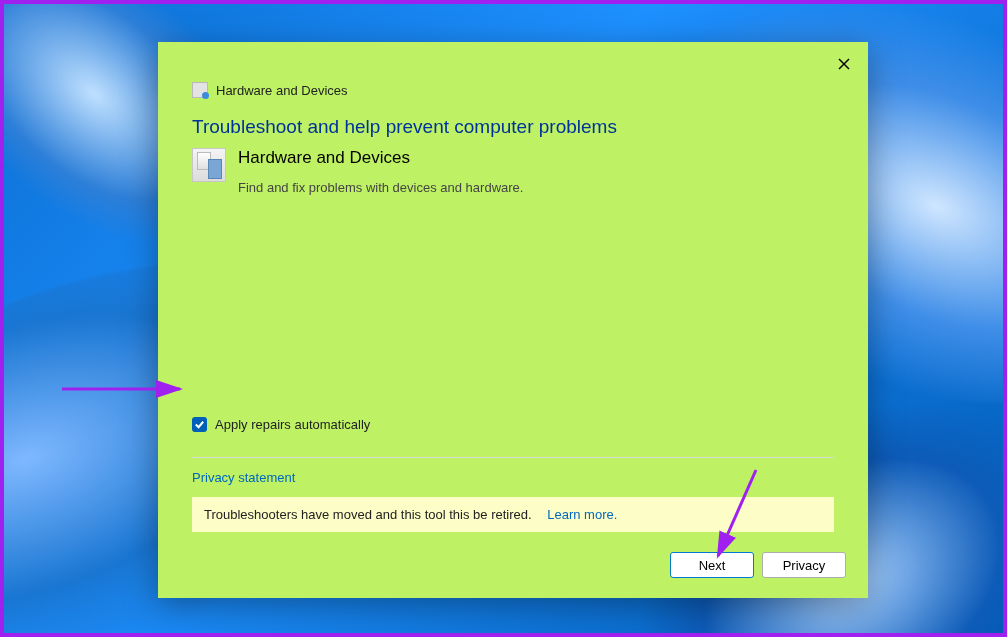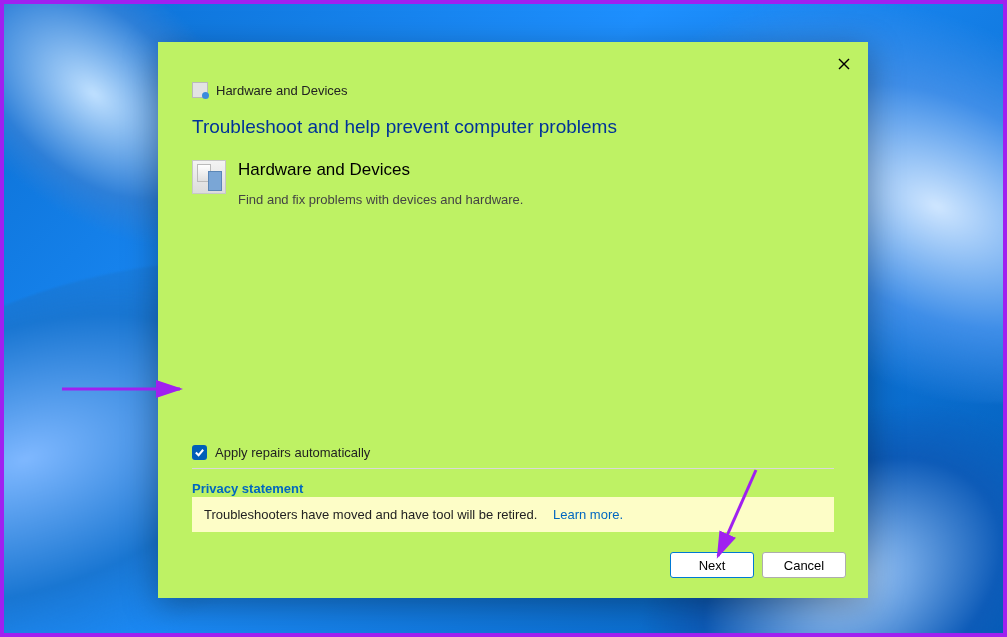--- a/index.html
+++ b/index.html
@@ -41,44 +41,44 @@
              font-size: 15px; cursor: default; }
 
     .header-row { display: flex; align-items: center; gap: 8px; padding: 4px 34px 18px; }
     .ts-small-icon { width: 16px; height: 16px; background: #e3e3e3; border: 1px solid #bababa;
                      position: relative; }
     .ts-small-icon::after { content:""; position:absolute; right:-2px; bottom:-2px;
       width:7px; height:7px; background:#3a8bdc; border-radius:50%; }
     .header-text { font-size: 13px; color: #222; }
 
     .content { flex: 1; padding: 0 34px; display: flex; flex-direction: column; }
-    .big-title { font-size: 19px; color: #003399; font-weight: 400; margin-bottom: 22px; }
+    .big-title { font-size: 19px; color: #003399; font-weight: 400; margin-bottom: 10px; }
 
     .device-row { display: flex; gap: 12px; align-items: flex-start; }
     .device-icon { width: 34px; height: 34px; background: linear-gradient(#f4f4f4,#dcdcdc);
                    border: 1px solid #c7c7c7; position: relative; }
     .device-icon::before { content:""; position:absolute; left:4px; top:3px; width:12px; height:16px;
       background: linear-gradient(#fff,#e0e0e0); border:1px solid #bbb; }
     .device-icon::after { content:""; position:absolute; right:3px; bottom:2px; width:12px; height:18px;
       background:#7aa6d6; border:1px solid #5a86b6; }
     .device-title { font-size: 17px; color: #000; }
     .device-sub   { font-size: 13px; color: #444; margin-top: 12px; }
 
     .spacer { flex: 1; }
 
-    .checkbox-row { display: flex; align-items: center; gap: 8px; margin-bottom: 4px; }
+    .checkbox-row { display: flex; align-items: center; gap: 8px; margin-bottom: 21px; }
     .cb { width: 15px; height: 15px; background: #005fb8; border-radius: 3px;
           display: flex; align-items: center; justify-content: center; }
     .cb svg { width: 11px; height: 11px; }
     .cb-label { font-size: 13px; color: #222; }
 
     .hr { border: none; border-top: 1px solid #d9d9d9; margin: 4px 0 12px; }
 
     .pub-row { font-size: 13px; color: #222; margin-bottom: 6px; }
-    .privacy { font-size: 13px; color: #0067c0; margin-bottom: 1px; display: inline-block; font-weight: bold; }
+    .privacy { font-size: 13px; color: #0067c0; margin-bottom: 12px; display: inline-block; }
 
     .notice { background: #fdfdc7; padding: 10px 12px; font-size: 13px; color: #222; }
     .notice a { color: #0067c0; text-decoration: none; margin-left: 12px; }
 
     .button-row { display: flex; justify-content: flex-end; gap: 8px; padding: 20px 22px 20px; }
     .btn { min-width: 84px; height: 26px; font-size: 13px; background: #fff;
            border: 1px solid #adadad; border-radius: 3px; padding: 0 16px; cursor: default; }
     .btn.primary { border: 1px solid #0078d4; }
 
     
@@ -128,28 +128,28 @@
         </svg>
       </div>
       <span class="cb-label">Apply repairs automatically</span>
     </div>
 
     <hr class="hr">
 
     <a class="privacy">Privacy statement</a>
 
     <div class="notice">
-      <span>Troubleshooters have moved and have tool will be retired.</span>
+      <span>Troubleshooters have moved and this tool this be retired.</span>
       <a href="#">Learn more.</a>
     </div>
   </div>
 
   <div class="button-row">
     <button class="btn primary">Next</button>
-    <button class="btn">Cancel</button>
+    <button class="btn">Privacy</button>
   </div>
 </div>
 
 <div class="arrow" style="left:58px; top:370px;">
   <svg width="130" height="30">
     <defs>
         <marker id="ah1" markerWidth="10" markerHeight="10" refX="8" refY="3" orient="auto">
       <path d="M0,0 L9,3 L0,6 Z" fill="#a020f0"></path>
         </marker>
       </defs>

